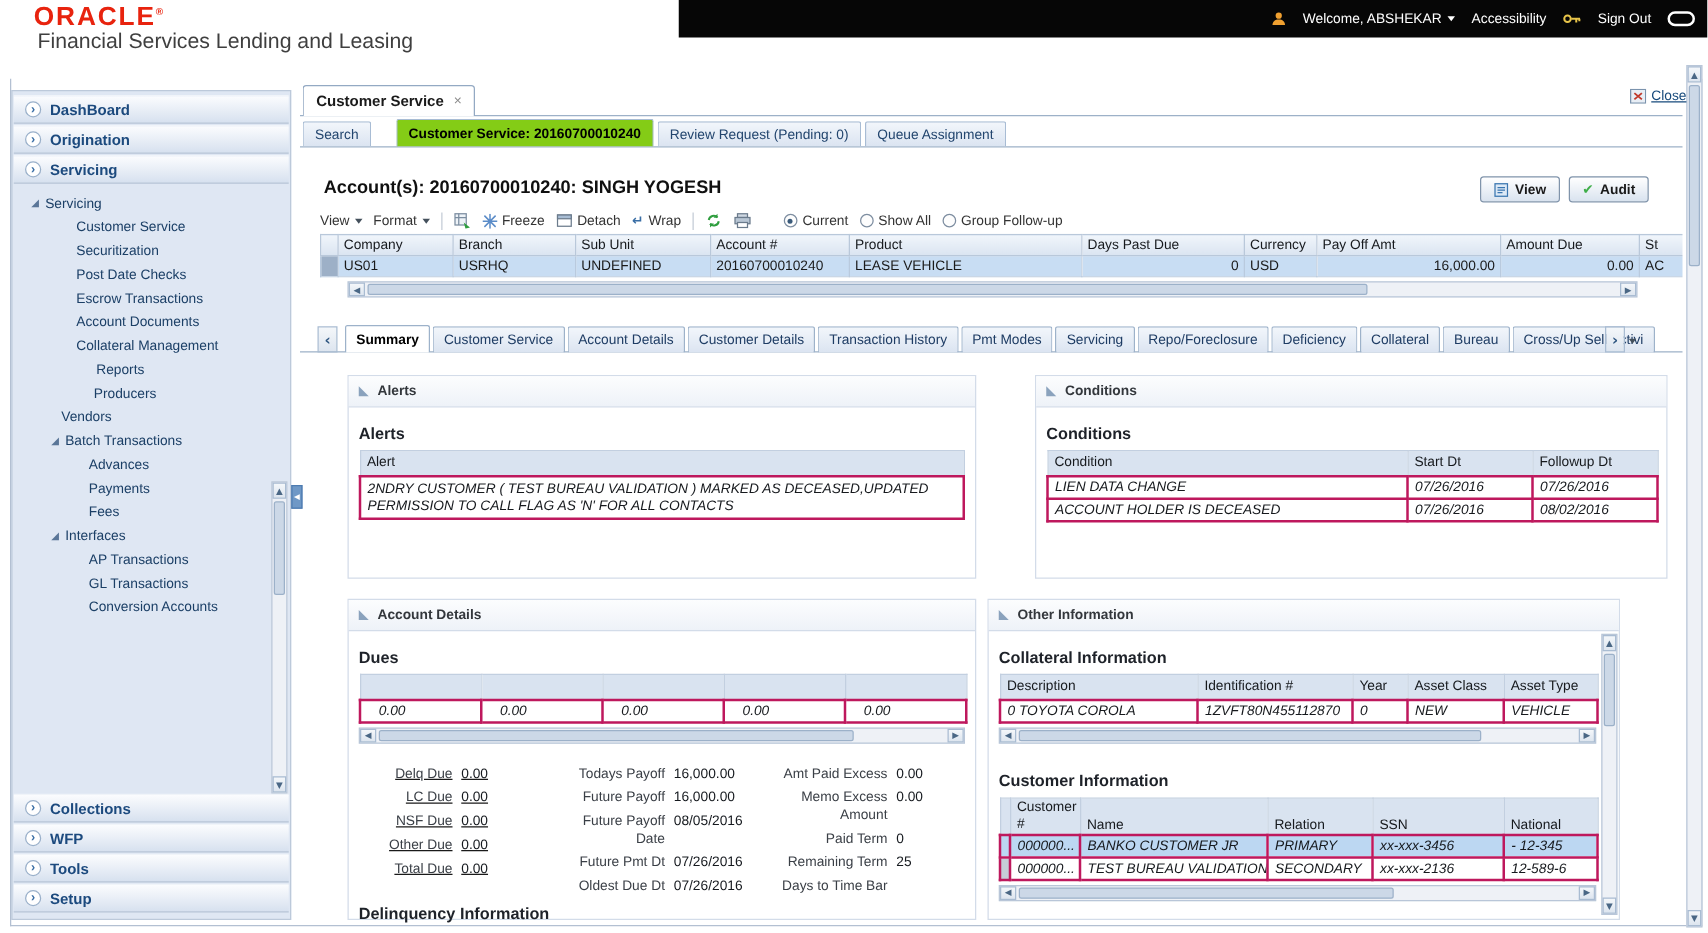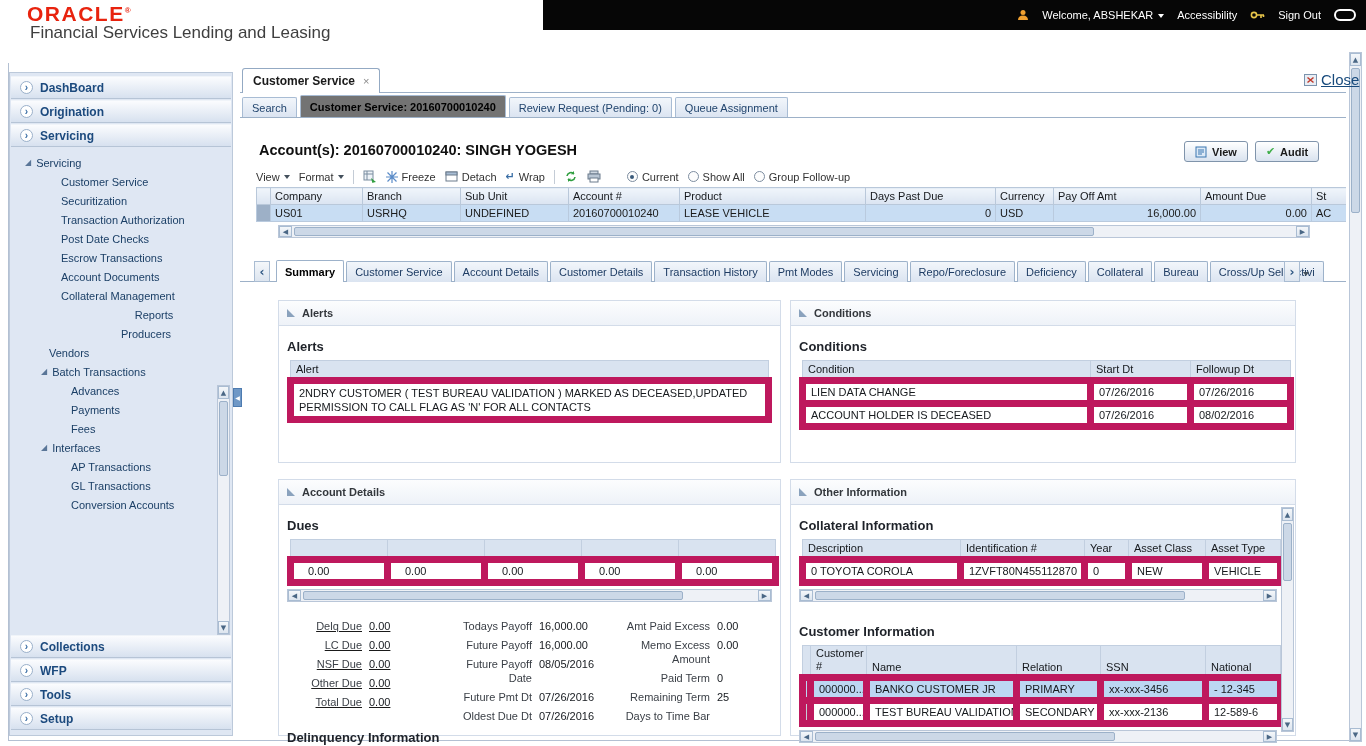--- a/index.html
+++ b/index.html
@@ -28,38 +28,38 @@
 
 .sb-v{display:flex;flex-direction:column;background:#eef1f6;border:1px solid #b9c6d8;}
 .sb-h{display:flex;background:#eef1f6;border:1px solid #b9c6d8;}
 .sb-btn{background:linear-gradient(#f4f7fa,#dde5ef);border:1px solid #a9bcd2;color:#4a6785;font-size:7px;display:flex;align-items:center;justify-content:center;flex:0 0 auto;font-family:"DejaVu Sans",sans-serif;cursor:pointer;}
 .sb-thumb{background:#ccd8e7;border:1px solid #9cb1c9;border-radius:2px;}
 
 .line{background:#9db1c8;height:1px;}
 .wtab{left:242px;top:68px;height:25px;background:#fff;border:1px solid #93a9c3;border-bottom:none;border-radius:3px 3px 0 0;display:flex;align-items:center;gap:8px;padding:0 10px;font-weight:bold;font-size:12px;z-index:3;cursor:pointer;}
 .wtab .x{color:#8a8a8a;font-size:11px;font-weight:normal;}
 .closer{left:1304px;top:71px;display:flex;align-items:center;gap:4px;cursor:pointer;z-index:3;}
-.closer span{color:#174a7c;text-decoration:underline;font-size:15px;}
+.closer span{color:#174a7c;text-decoration:underline;font-size:11px;}
 .subtabs{left:242px;top:96px;height:21px;display:flex;align-items:flex-end;gap:3px;z-index:3;}
 .stab{height:20px;display:flex;align-items:center;padding:0 9px;background:linear-gradient(#f2f6fb,#dbe4f1);border:1px solid #a8bcd4;border-bottom:none;border-radius:2px 2px 0 0;font-size:11px;color:#22456e;cursor:pointer;white-space:nowrap;}
-.stab.on{height:22px;background:#737373;font-weight:bold;color:#000;}
+.stab.on{height:22px;background:#84cc16;font-weight:bold;color:#000;margin-left:17px;}
 
 .acct-title{left:259px;top:142px;font-size:14.5px;font-weight:bold;color:#101010;}
 .btns{left:1184px;top:141px;display:flex;gap:7px;}
 .btn{height:21px;display:flex;align-items:center;gap:5px;padding:0 10px;background:linear-gradient(#ffffff,#d9e3ef);border:1px solid #8094ab;border-radius:3px;font-weight:bold;font-size:11px;color:#1a1a1a;cursor:pointer;white-space:nowrap;}
 .toolbar{left:256px;top:167px;height:19px;display:flex;align-items:center;gap:9px;font-size:11px;color:#333;white-space:nowrap;}
 .tbi{display:flex;align-items:center;gap:4px;cursor:pointer;}
 .caret-g{display:inline-block;width:0;height:0;border-left:3.5px solid transparent;border-right:3.5px solid transparent;border-top:4px solid #44505c;}
 .sep{width:1px;height:14px;background:#c4ccd6;}
 .radio{width:11px;height:11px;border:1px solid #7d8da0;border-radius:50%;background:#fdfdfd;display:inline-block;position:relative;flex:0 0 auto;}
 .radio.sel::after{content:"";position:absolute;left:2.5px;top:2.5px;width:4px;height:4px;border-radius:50%;background:#3a5a7a;}
 
 table{border-collapse:collapse;table-layout:fixed;font-size:11px;}
 .t th{background:#d9e3f0;border:1px solid #c2cfe0;padding:1px 5px;font-weight:normal;text-align:left;height:20px;overflow:hidden;white-space:nowrap;color:#16191d;}
-.t td{border:7px solid #be185d;padding:2px 5px;white-space:nowrap;overflow:hidden;height:16px;color:#16191d;}
+.t td{border:2px solid #be185d;padding:2px 5px;white-space:nowrap;overflow:hidden;height:16px;color:#16191d;font-style:italic;}
 .gridwrap{left:256px;top:187px;width:1090px;overflow:hidden;}
 .grid th{background:linear-gradient(#f0f5fb,#dae4f1);border:1px solid #b9c8da;padding:2px 4px;font-weight:normal;text-align:left;white-space:nowrap;overflow:hidden;height:17px;color:#16191d;}
 .grid td{background:#c8ddf3;border:1px solid #b9cade;padding:2px 4px;white-space:nowrap;overflow:hidden;height:17px;}
 .grid .rowhdr-h{background:linear-gradient(#f0f5fb,#dae4f1);}
 .grid .rowhdr{background:#9db0c7;}
 .num{text-align:right;}
 
 .tabstrip{left:254px;top:260px;height:22px;display:flex;align-items:flex-end;gap:2px;z-index:3;}
 .chevbtn{height:21px;width:16px;display:flex;align-items:center;justify-content:center;background:linear-gradient(#f4f7fa,#dde5ef);border:1px solid #a9bcd2;color:#2d5580;font-weight:bold;font-size:12px;cursor:pointer;}
 .ktab{height:21px;display:flex;align-items:center;padding:0 8px;background:linear-gradient(#f2f6fb,#dbe4f1);border:1px solid #9db2ca;border-bottom:none;border-radius:2px 2px 0 0;font-size:11px;color:#1e3c64;cursor:pointer;white-space:nowrap;}
@@ -128,38 +128,35 @@
           <span class="tri-open glyph">◢</span>
           <span>Servicing</span>
         </div>
       <div class="trow" style="padding-left:50px;">
           <span>Customer Service</span>
         </div>
       <div class="trow" style="padding-left:50px;">
           <span>Securitization</span>
         </div>
       <div class="trow" style="padding-left:50px;">
-          <span>Transaction Authorization</span>
-        </div>
-      <div class="trow" style="padding-left:50px;">
           <span>Post Date Checks</span>
         </div>
       <div class="trow" style="padding-left:50px;">
           <span>Escrow Transactions</span>
         </div>
       <div class="trow" style="padding-left:50px;">
           <span>Account Documents</span>
         </div>
       <div class="trow" style="padding-left:50px;">
           <span>Collateral Management</span>
         </div>
-      <div class="trow" style="padding-left:66px;justify-content:center;">
+      <div class="trow" style="padding-left:66px;">
           <span>Reports</span>
         </div>
-      <div class="trow" style="padding-left:50px;justify-content:center;">
+      <div class="trow" style="padding-left:64px;">
           <span>Producers</span>
         </div>
       <div class="trow" style="padding-left:38px;">
           <span>Vendors</span>
         </div>
       <div class="trow" style="padding-left:30px;">
           <span class="tri-open glyph">◢</span>
           <span>Batch Transactions</span>
         </div>
       <div class="trow" style="padding-left:60px;">
@@ -437,21 +434,21 @@
               <th>Alert</th>
             </tr>
         <tr>
               <td style="white-space:normal;height:auto;line-height:14px;">2NDRY CUSTOMER ( TEST BUREAU VALIDATION ) MARKED AS DECEASED,UPDATED PERMISSION TO CALL FLAG AS 'N' FOR ALL CONTACTS</td>
             </tr>
       </tbody>
         </table>
     </div>
   </div>
 
-  <div class="panel" style="left:790px;top:300px;width:506px;height:163px;">
+  <div class="panel" style="left:828px;top:300px;width:506px;height:163px;">
     <div class="panel-h">
         <span class="ptri"></span>
         <span>Conditions</span>
       </div>
     <div class="panel-b">
       <div class="sec-title">Conditions</div>
       <table class="t" style="width:488px;">
         <colgroup>
             <col style="width:288px;">
             <col style="width:100px;">

